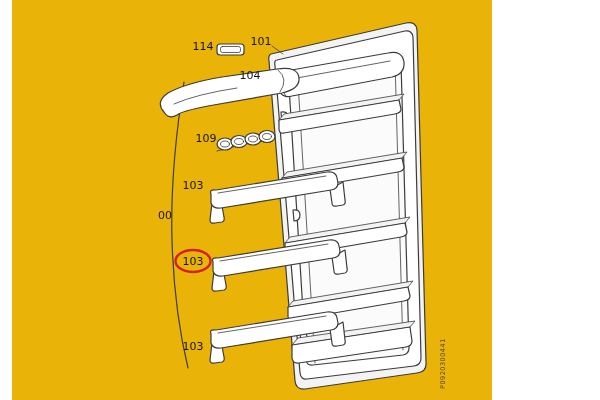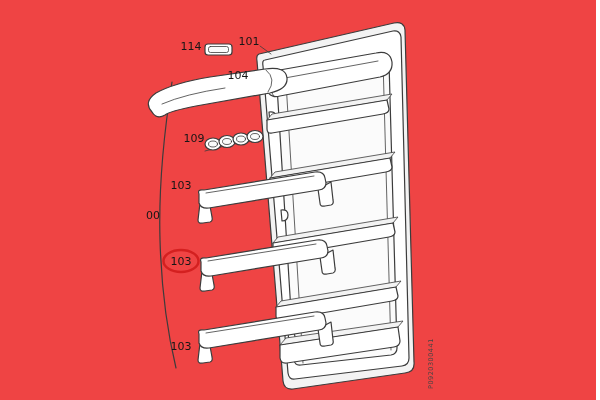--- a/index.html
+++ b/index.html
@@ -1,21 +1,22 @@
 <!DOCTYPE html>
 <html><head>
 <meta charset="utf-8">
 <style>
   html,body{margin:0;padding:0;background:#fff;}
   .stage{
     position:relative;
-    width:596px;height:400px;
-    background:#ef4444;
+    width:480px;height:400px;
+    background:#eab308;
     overflow:hidden;
     font-family:"DejaVu Sans", sans-serif;
+    margin-left:12px;
   }
   .stage svg{position:absolute;left:0;top:0;display:block;}
   .art{stroke:#3c3c3c;stroke-width:1.2;fill:none;stroke-linejoin:round;stroke-linecap:round;}
   .fillw{fill:#ffffff;}
   .fillg{fill:#f3f3f3;}
   .fillp{fill:#fbfbfb;}
   .thin{stroke-width:0.8;}
   .lbl{font:11px "DejaVu Sans", sans-serif;fill:#161616;stroke:none;}
   .code{font:6.5px "DejaVu Sans", sans-serif;fill:#444;stroke:none;letter-spacing:0.5px;}
 </style>

